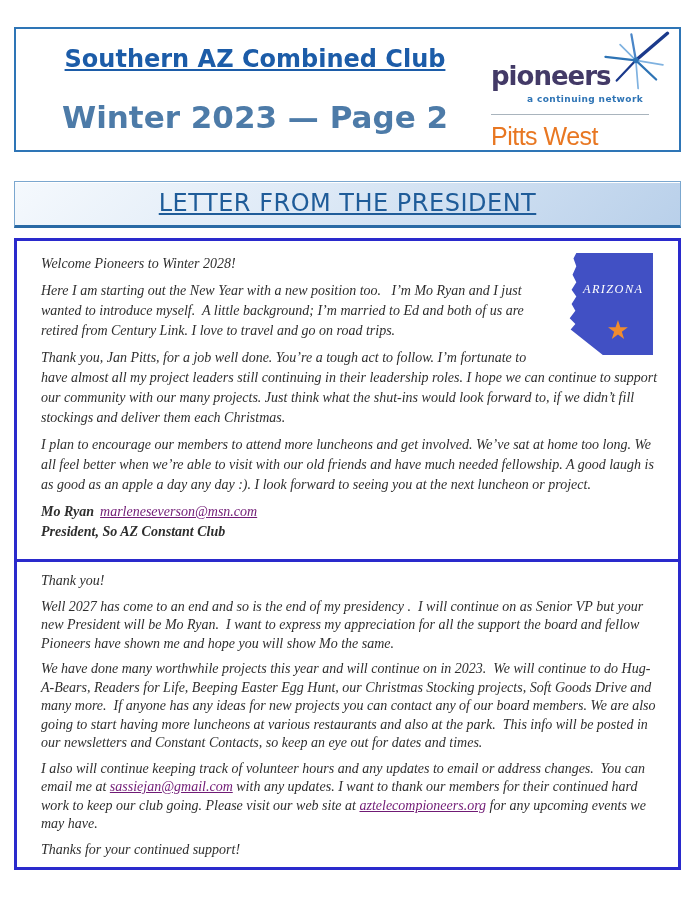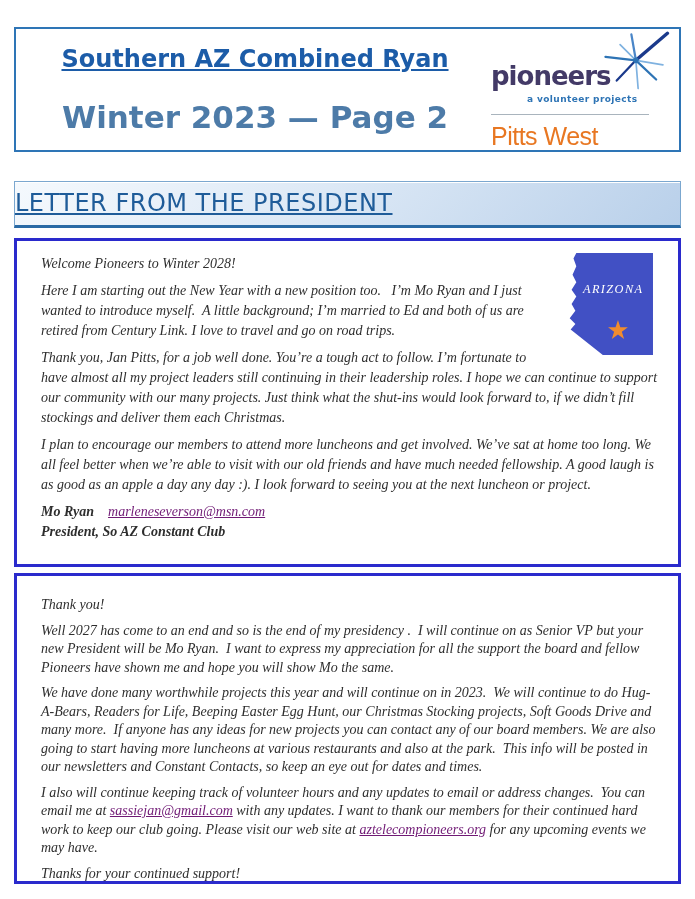--- a/index.html
+++ b/index.html
@@ -85,20 +85,21 @@
 
   
   .banner {
     position: absolute;
     left: 14px; top: 181px;
     width: 667px; height: 47px;
     background: linear-gradient(135deg, #f5f9fd 0%, #dde9f6 45%, #b9d0ea 100%);
     border: 1px solid #7ba7cf;
     border-bottom: 3px solid #2a6aa5;
     box-shadow: inset 0 1px 0 #ffffff;
+    text-align: center;
     line-height: 43px;
   }
   .banner-text {
     font-family: "DejaVu Sans", sans-serif;
     font-size: 24px;
     color: #1f5c99;
     text-decoration: underline;
     letter-spacing: 0.5px;
   }
 
@@ -108,26 +109,26 @@
     left: 14px;
     width: 667px;
     border: 3px solid #2a2acc;
     background: #ffffff;
     color: #2e2e2e;
     font-style: italic;
     font-size: 14px;
     overflow: hidden;
   }
   .box1 { top: 238px; height: 329px; padding: 13px 20px 0 24px; }
-  .box2 { top: 573px; min-height: 311px; height: 311px; padding: 20px 20px 0 24px; }
+  .box2 { top: 559px; min-height: 311px; height: 311px; padding: 10px 20px 0 24px; }
   .box1 p { line-height: 20px; margin-bottom: 7px; white-space: pre-wrap; }
   .box2 p { line-height: 18.5px; margin-bottom: 7px; white-space: pre-wrap; }
   .sig { margin-bottom: 0 !important; }
   .b { font-weight: bold; }
-  .name-gap { margin-right: 14px; }
+  .name-gap { margin-right: 6px; }
   .link {
     color: #701a75;
     text-decoration: underline;
     cursor: pointer;
     font-style: italic;
   }
   .events-p { margin-top: 22px !important; }
 
   
   .az-figure {
@@ -138,41 +139,41 @@
   }
   .az-figure svg { width: 100%; height: 100%; display: block; }
 </style>
 </head>
 <body>
 
 <div class="page">
 
   <div class="header-box">
     <div class="header-left">
-      <div class="header-title">Southern AZ Combined Ryan</div>
+      <div class="header-title">Southern AZ Combined Club</div>
       <div class="header-subtitle">Winter 2023 — Page 2</div>
     </div>
     <div class="logo">
       <div class="wordmark-row">
         <span class="wordmark">pioneers</span>
         <svg class="sparkle" viewBox="0 0 120 110" aria-hidden="true">
           <g stroke-linecap="round">
             <line x1="58" y1="52" x2="114" y2="4" stroke="#1b3a8c" stroke-width="6"></line>
             <line x1="58" y1="52" x2="50" y2="6" stroke="#4a86c8" stroke-width="4"></line>
             <line x1="58" y1="52" x2="30" y2="24" stroke="#7fb2e0" stroke-width="3"></line>
             <line x1="58" y1="52" x2="4" y2="46" stroke="#2e74b5" stroke-width="4"></line>
             <line x1="58" y1="52" x2="24" y2="88" stroke="#1b3a8c" stroke-width="4"></line>
             <line x1="58" y1="52" x2="62" y2="102" stroke="#7fb2e0" stroke-width="3"></line>
             <line x1="58" y1="52" x2="94" y2="86" stroke="#2e74b5" stroke-width="4"></line>
             <line x1="58" y1="52" x2="106" y2="60" stroke="#7fb2e0" stroke-width="3"></line>
           </g>
           <circle cx="58" cy="52" r="5" fill="#2e74b5"></circle>
         </svg>
       </div>
-      <div class="tagline">a volunteer projects</div>
+      <div class="tagline">a continuing network</div>
       <div class="logo-divider"></div>
       <div class="legacy">Pitts West</div>
     </div>
   </div>
 
   <div class="banner">
     <span class="banner-text">LETTER FROM THE PRESIDENT</span>
   </div>
 
   <div class="letter-box box1">

